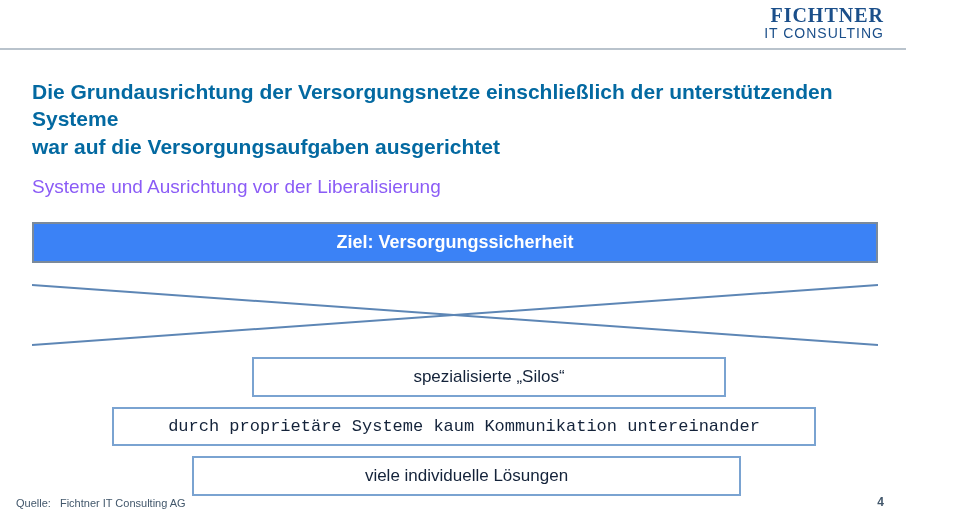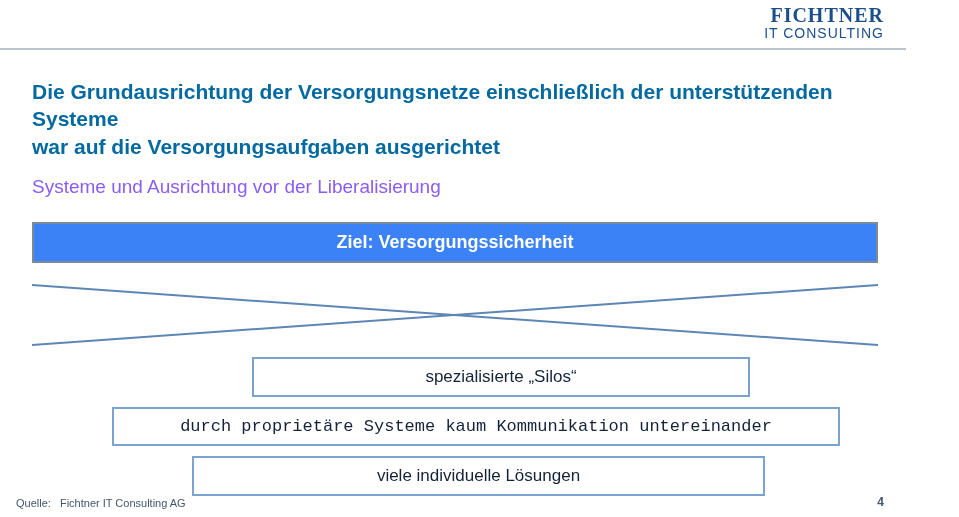--- a/index.html
+++ b/index.html
@@ -24,21 +24,21 @@
   .boxrow { margin-top:10px; display:flex; gap:22px; }
   .box { flex:1 1 0; border:2px solid #7aa3d1; color:#1f5a9e; text-align:center; padding:10px 4px; font-size:17px; background:#fff; line-height:1.1; }
   .box.twoLine span { display:block; }
 
   
   .diagonals { position:relative; height:76px; margin-top:14px; }
   .diagonals svg { position:absolute; inset:0; width:100%; height:100%; }
 
   
   .barStack { margin-top:4px; }
-  .bar { border:2px solid #7aa3d1; text-align:center; color:#14233a; padding:8px 12px; font-size:17px; background:#fff; margin-top:10px; }
+  .bar { border:2px solid #7aa3d1; text-align:center; color:#14233a; padding:8px 0; font-size:17px; background:#fff; margin-top:10px; }
   .barStack .bar:first-child { margin-top:0; }
   .bar.narrow1 { margin-left:220px; width:470px; }
   .bar.narrow2 { margin-left:80px;  width:700px;font-family:Liberation Mono, monospace; }
   .bar.narrow3 { margin-left:160px; width:545px; }
 
   
   .footer { position:absolute; left:16px; bottom:8px; font-size:11px; color:#42576b; }
   .footer .lbl { margin-right:6px; }
   .pageNum { position:absolute; right:22px; bottom:8px; font-size:12px; font-weight:700; color:#42576b; }
 </style>

